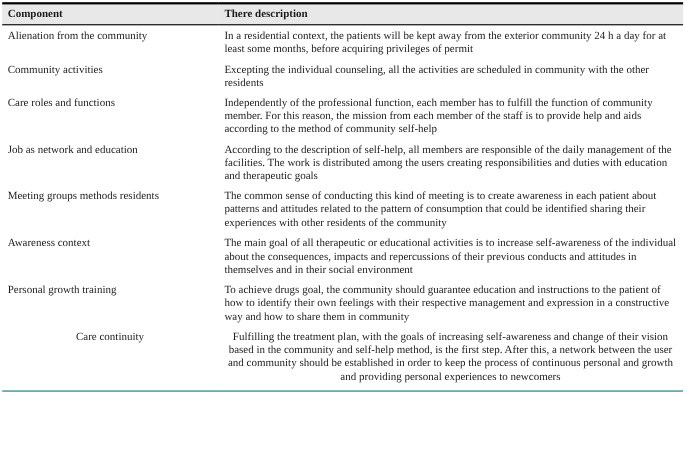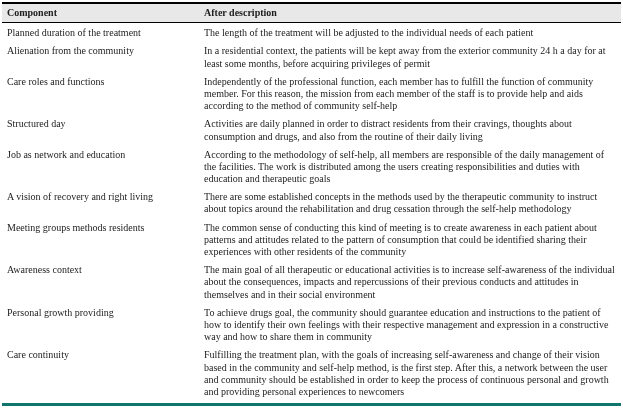--- a/index.html
+++ b/index.html
@@ -35,74 +35,67 @@
     vertical-align: top;
   }
   table.paper-table tbody td {
     vertical-align: top;
     padding: 3px 6px 3px 5px;
   }
   table.paper-table tbody tr:first-child td {
     padding-top: 4px;
   }
   table.paper-table tbody tr:last-child td {
-    border-bottom: 3px solid #0f766e;
+    border-bottom: 1px solid #0f766e;
     padding-bottom: 5px;
+    text-align: center;
   }
 </style>
 </head>
 <body>
 
 <div class="table-wrap">
   <table class="paper-table">
     <colgroup>
       <col class="col-component">
       <col class="col-description">
     </colgroup>
     <thead>
       <tr>
         <th>Component</th>
-        <th>After description</th>
+        <th>There description</th>
       </tr>
     </thead>
     <tbody>
       <tr>
-        <td>Planned duration of the treatment</td>
-        <td>The length of the treatment will be adjusted to the individual needs of each patient</td>
+        <td>Alienation from the community</td>
+        <td>In a residential context, the patients will be kept away from the exterior community 24 h a day for at least some months, before acquiring privileges of permit</td>
       </tr>
       <tr>
-        <td>Alienation from the community</td>
-        <td>In a residential context, the patients will be kept away from the exterior community 24 h a day for at least some months, before acquiring privileges of permit</td>
+        <td>Community activities</td>
+        <td>Excepting the individual counseling, all the activities are scheduled in community with the other residents</td>
       </tr>
       <tr>
         <td>Care roles and functions</td>
         <td>Independently of the professional function, each member has to fulfill the function of community member. For this reason, the mission from each member of the staff is to provide help and aids according to the method of community self-help</td>
       </tr>
       <tr>
-        <td>Structured day</td>
-        <td>Activities are daily planned in order to distract residents from their cravings, thoughts about consumption and drugs, and also from the routine of their daily living</td>
-      </tr>
-      <tr>
         <td>Job as network and education</td>
-        <td>According to the methodology of self-help, all members are responsible of the daily management of the facilities. The work is distributed among the users creating responsibilities and duties with education and therapeutic goals</td>
-      </tr>
-      <tr>
-        <td>A vision of recovery and right living</td>
-        <td>There are some established concepts in the methods used by the therapeutic community to instruct about topics around the rehabilitation and drug cessation through the self-help methodology</td>
+        <td>According to the description of self-help, all members are responsible of the daily management of the facilities. The work is distributed among the users creating responsibilities and duties with education and therapeutic goals</td>
       </tr>
       <tr>
         <td>Meeting groups methods residents</td>
         <td>The common sense of conducting this kind of meeting is to create awareness in each patient about patterns and attitudes related to the pattern of consumption that could be identified sharing their experiences with other residents of the community</td>
       </tr>
       <tr>
         <td>Awareness context</td>
         <td>The main goal of all therapeutic or educational activities is to increase self-awareness of the individual about the consequences, impacts and repercussions of their previous conducts and attitudes in themselves and in their social environment</td>
       </tr>
       <tr>
-        <td>Personal growth providing</td>
+        <td>Personal growth training</td>
         <td>To achieve drugs goal, the community should guarantee education and instructions to the patient of how to identify their own feelings with their respective management and expression in a constructive way and how to share them in community</td>
       </tr>
       <tr>
         <td>Care continuity</td>
         <td>Fulfilling the treatment plan, with the goals of increasing self-awareness and change of their vision based in the community and self-help method, is the first step. After this, a network between the user and community should be established in order to keep the process of continuous personal and growth and providing personal experiences to newcomers</td>
       </tr>
     </tbody>
   </table>
 </div>
 

